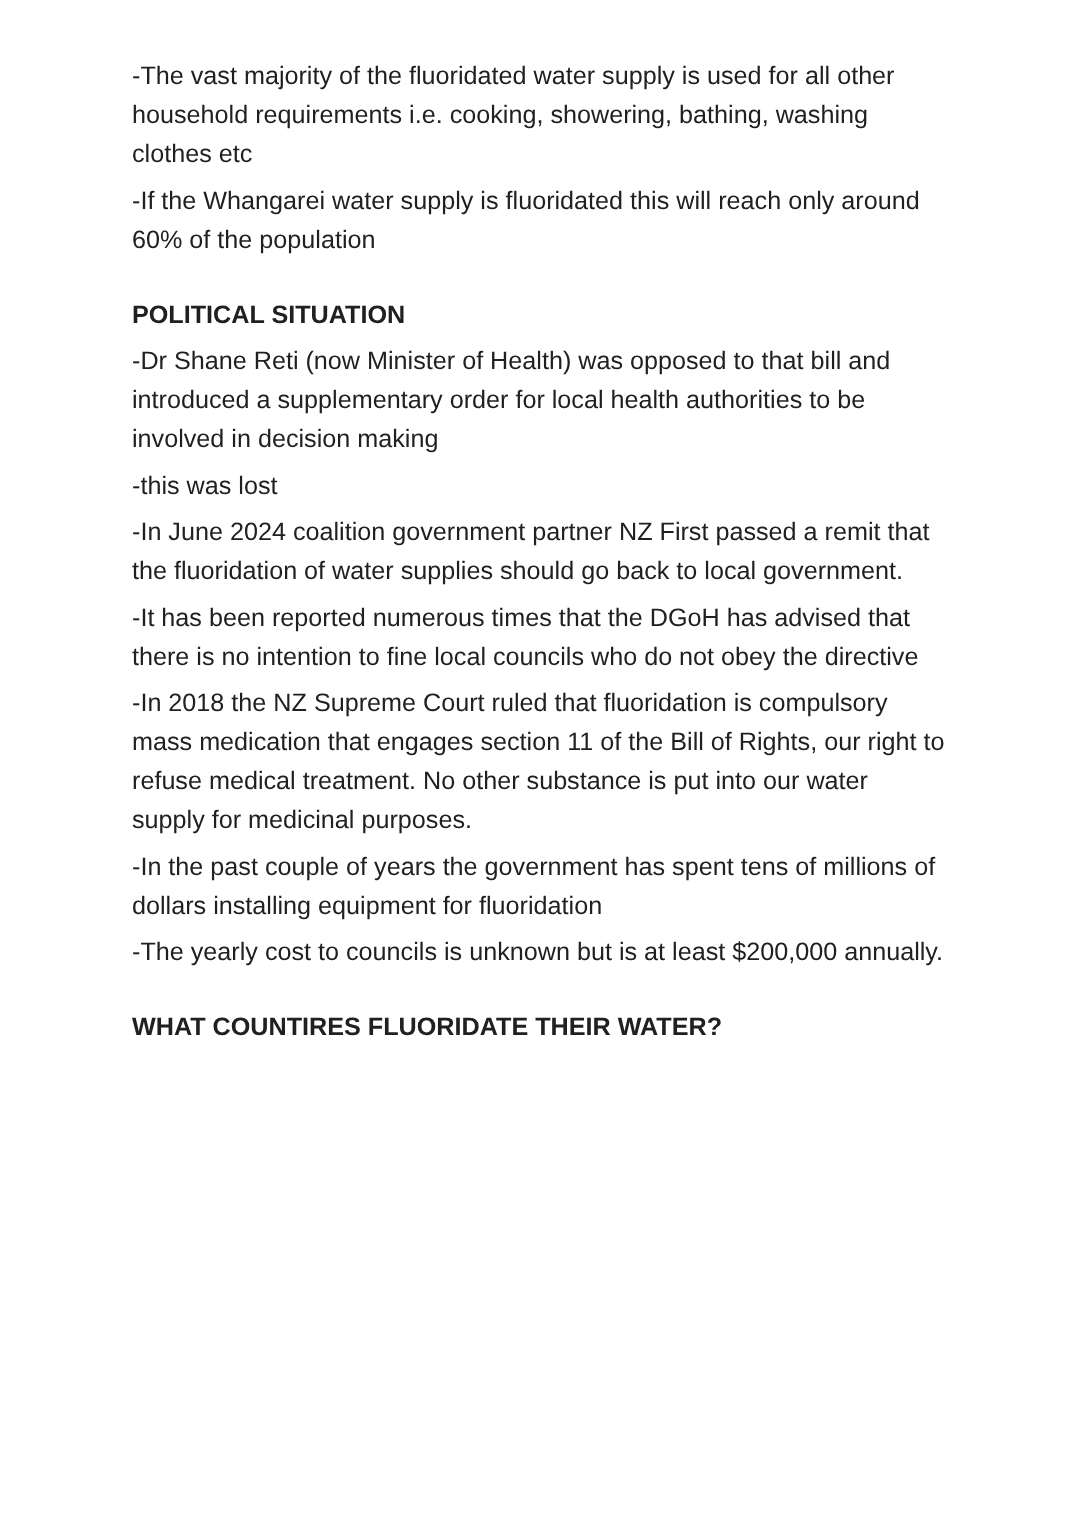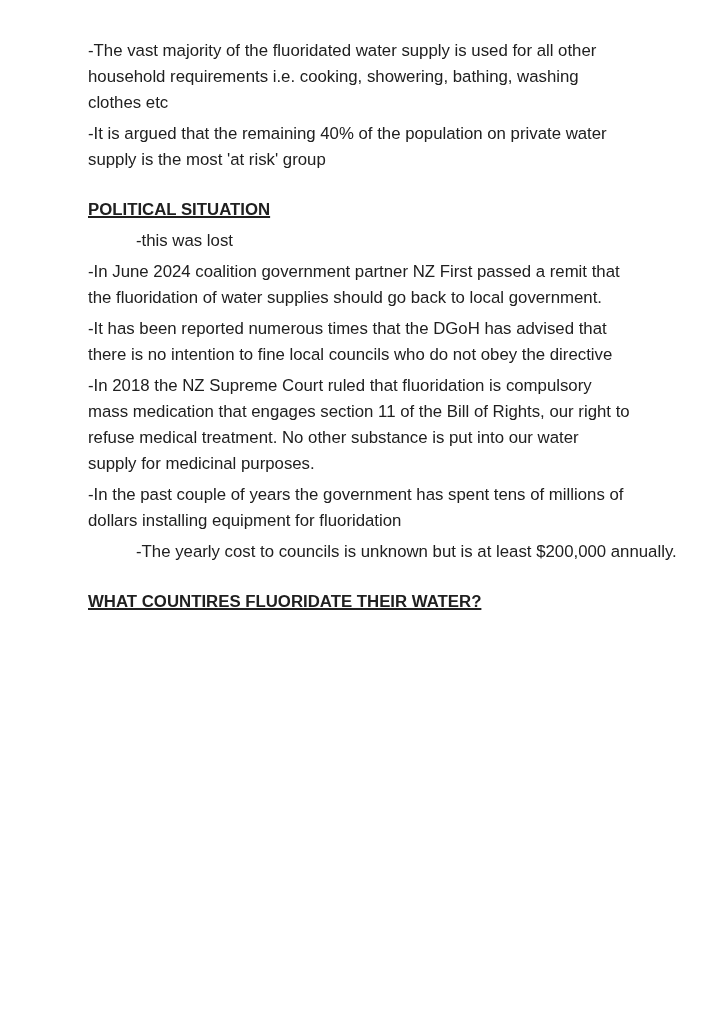--- a/index.html
+++ b/index.html
@@ -26,40 +26,39 @@
     font-size: 16.8px;
     line-height: 26px;
     letter-spacing: 0;
   }
   .para {
     margin: 0 0 5px 0;
   }
   .heading {
     margin: 24px 0 5px 0;
     font-weight: bold;
-    text-decoration: underline;
     text-decoration-thickness: 1.5px;
     white-space: nowrap;
   }
   .nowrap {
     white-space: nowrap;
-    margin-left: 48px;
   }
 </style>
 </head>
 <body>
 
 <div class="page">
   <div class="doc-body">
 
     <p class="para">-The vast majority of the fluoridated water supply is used for all other household requirements i.e. cooking, showering, bathing, washing clothes etc</p>
-    <p class="para">-It is argued that the remaining 40% of the population on private water supply is the most 'at risk' group</p>
+    <p class="para">-If the Whangarei water supply is fluoridated this will reach only around 60% of the population</p>
 
     <p class="heading">POLITICAL SITUATION</p>
 
+    <p class="para">-Dr Shane Reti (now Minister of Health) was opposed to that bill and introduced a supplementary order for local health authorities to be involved in decision making</p>
     <p class="para nowrap">-this was lost</p>
     <p class="para">-In June 2024 coalition government partner NZ First passed a remit that the fluoridation of water supplies should go back to local government.</p>
     <p class="para">-It has been reported numerous times that the DGoH has advised that there is no intention to fine local councils who do not obey the directive</p>
     <p class="para">-In 2018 the NZ Supreme Court ruled that fluoridation is compulsory mass medication that engages section 11 of the Bill of Rights, our right to refuse medical treatment. No other substance is put into our water supply for medicinal purposes.</p>
     <p class="para">-In the past couple of years the government has spent tens of millions of dollars installing equipment for fluoridation</p>
     <p class="para nowrap">-The yearly cost to councils is unknown but is at least $200,000 annually.</p>
 
     <p class="heading">WHAT COUNTIRES FLUORIDATE THEIR WATER?</p>
 
 

